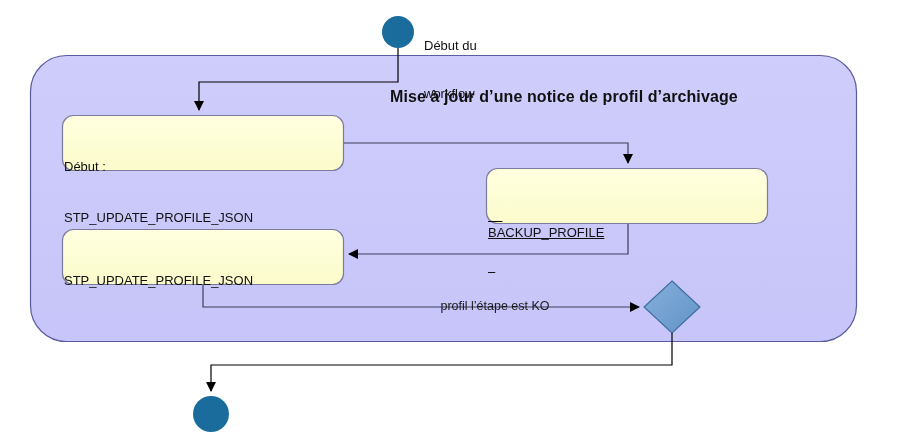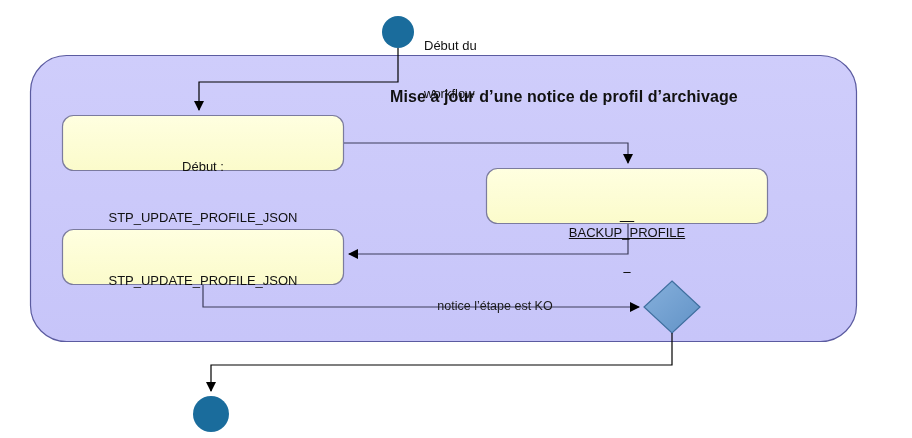--- a/index.html
+++ b/index.html
@@ -46,21 +46,21 @@
     left: 350px;
     top: 266px;
     width: 290px;
     text-align: center;
     font-size: 12.5px;
     line-height: 16px;
     color: #1a1a1a;
   }
   .node-text {
     position: absolute;
-    text-align: center;
+    text-align: left;
     font-size: 13px;
     line-height: 17px;
     color: #111111;
     white-space: pre;
   }
   .n-debut { left: 64px; top: 124px; width: 278px; }
   .n-backup { left: 488px; top: 190px; width: 278px; text-decoration: underline; }
   .n-fin { left: 64px; top: 238px; width: 278px; }
 </style>
 </head>
@@ -126,16 +126,16 @@
 
   <div class="node-text n-backup">
     <div>BACKUP_PROFILE</div>
   </div>
 
   <div class="node-text n-fin">
     <div>STP_UPDATE_PROFILE_JSON</div>
   </div>
 
   <div class="label guard-note">
-    <div>notice l’étape est KO</div>
+    <div>profil l’étape est KO</div>
   </div>
 
 </div>
 
 </body></html>

